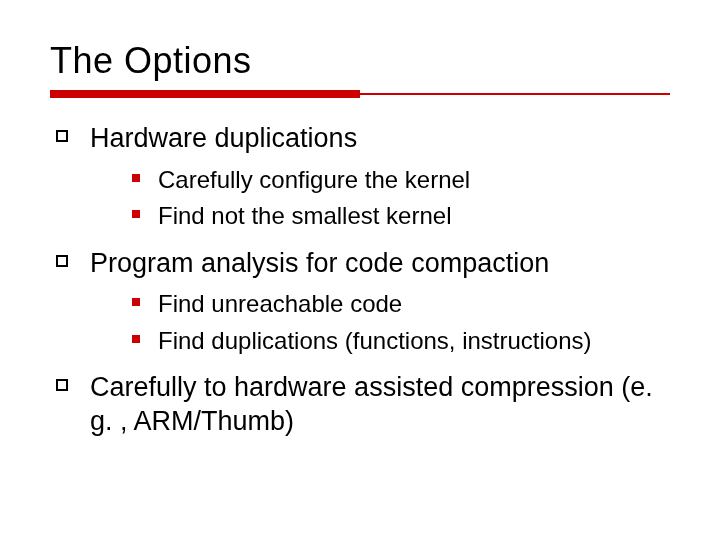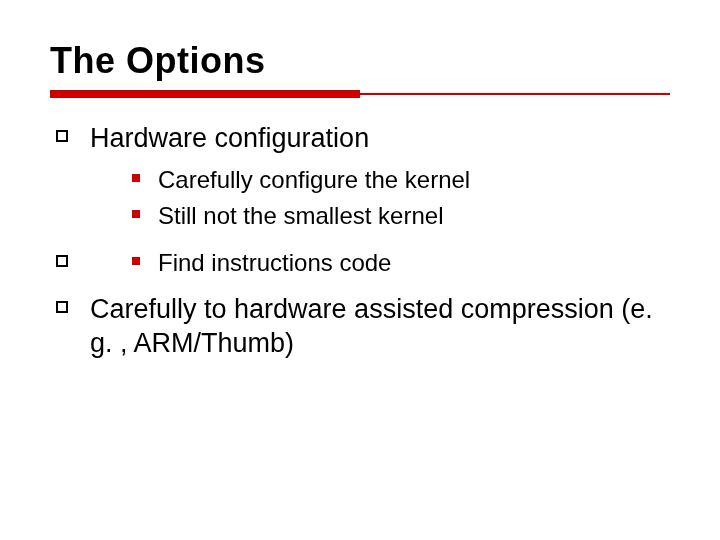--- a/index.html
+++ b/index.html
@@ -12,21 +12,21 @@
     color: #000;
   }
   .slide {
     box-sizing: border-box;
     width: 720px;
     height: 540px;
     padding: 40px 50px 40px 50px;
   }
   .title {
     font-size: 36px;
-    font-weight: 700;
+    font-weight: 400;
     margin: 0 0 8px 0;
     letter-spacing: 0.5px;
   }
   .rule {
     position: relative;
     height: 8px;
     margin: 0 0 24px 0;
   }
   .rule .thick {
     position: absolute;
@@ -94,35 +94,39 @@
 
 <div class="slide">
   <h1 class="title">The Options</h1>
   <div class="rule">
     <div class="thin"></div>
     <div class="thick"></div>
   </div>
 
   <ul class="level1">
     <li>
-      <span>Hardware configuration</span>
+      <span>Hardware duplications</span>
       <ul class="level2">
         <li>
           <span>Carefully configure the kernel</span>
         </li>
         <li>
-          <span>Still not the smallest kernel</span>
+          <span>Find not the smallest kernel</span>
         </li>
       </ul>
     </li>
 
     <li>
+      <span>Program analysis for code compaction</span>
       <ul class="level2">
         <li>
-          <span>Find instructions code</span>
+          <span>Find unreachable code</span>
+        </li>
+        <li>
+          <span>Find duplications (functions, instructions)</span>
         </li>
       </ul>
     </li>
 
     <li>
       <span>Carefully to hardware assisted compression (e. g. , ARM/Thumb)</span>
     </li>
   </ul>
 </div>
 

